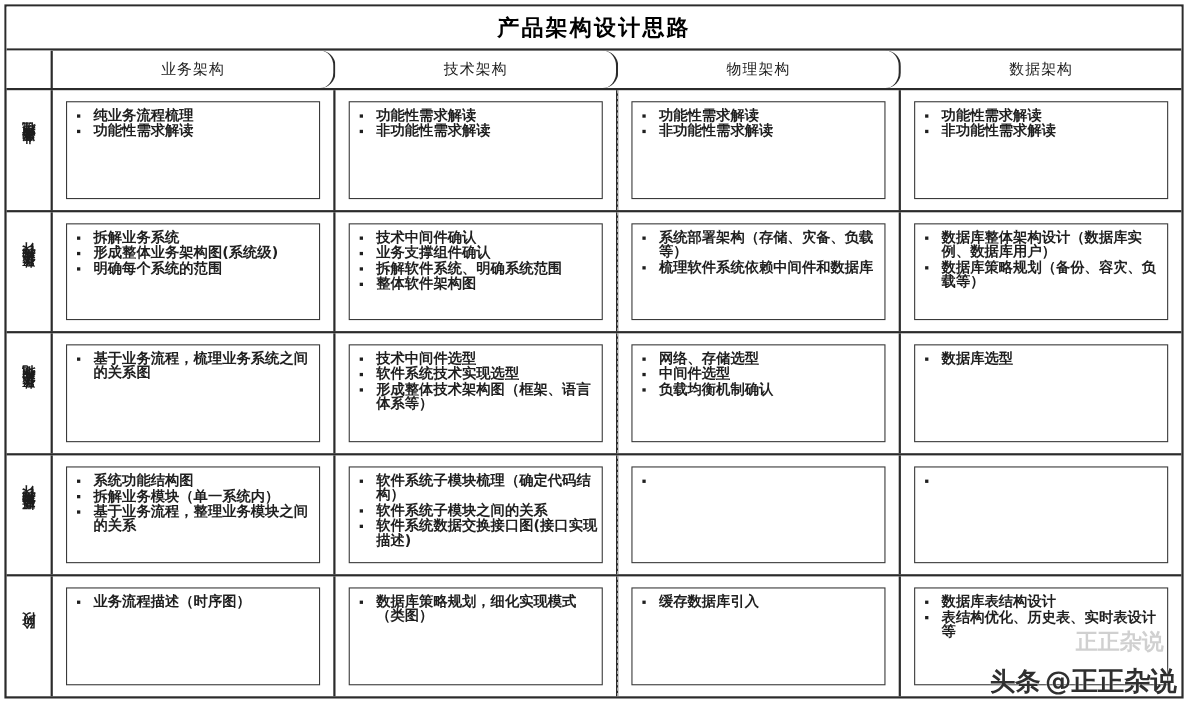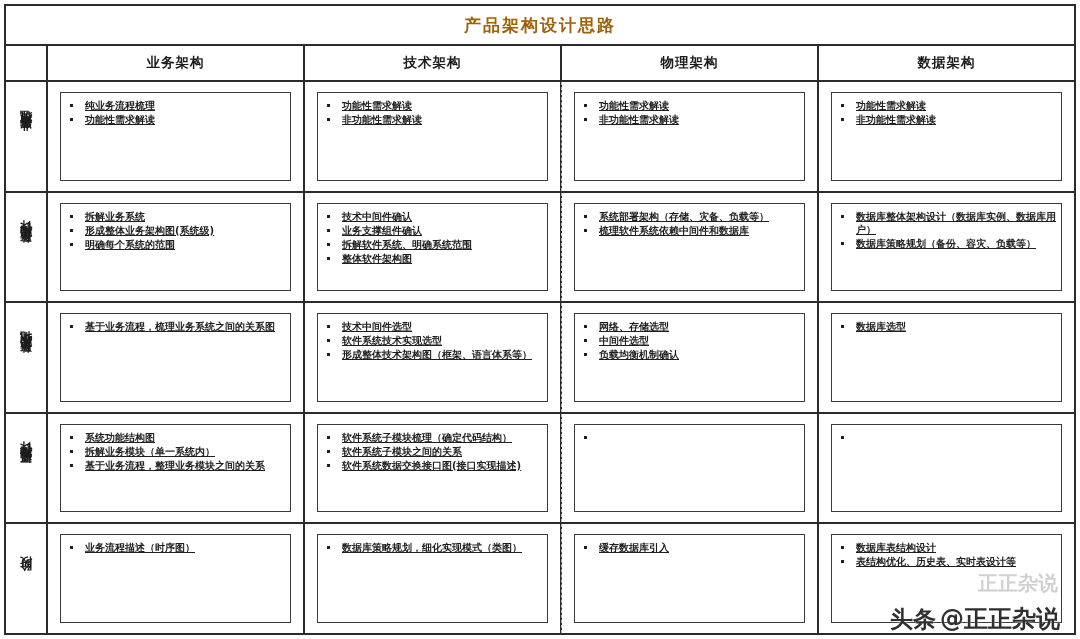--- a/index.html
+++ b/index.html
@@ -41,24 +41,24 @@
   .title-bar {
     height: 38px;
     flex: 0 0 38px;
     border-bottom: 2px solid #2b2b2b;
     display: flex;
     align-items: center;
     justify-content: center;
     background: #ffffff;
   }
   .title-text {
-    font-size: 17px;
+    font-size: 20px;
     font-weight: 700;
     letter-spacing: 2px;
-    color: #a16207;
+    color: #000000;
   }
 
   
   .header-row {
     height: 34px;
     flex: 0 0 34px;
     display: flex;
     border-bottom: 2px solid #2b2b2b;
   }
   .corner-cell {
@@ -66,23 +66,24 @@
     border-right: 2px solid #2b2b2b;
     background: #ffffff;
   }
   .col-head {
     flex: 1 1 0;
     display: flex;
     align-items: center;
     justify-content: center;
     border-right: 2px solid #2b2b2b;
     font-size: 13.5px;
-    font-weight: 700;
+    font-weight: 400;
     letter-spacing: 1px;
     color: #1c1c1c;
+    border-radius: 14px;
   }
   .col-head:last-child { border-right: none; }
 
   
   .body-rows {
     flex: 1 1 auto;
     display: flex;
     flex-direction: column;
   }
   .row {
@@ -139,43 +140,42 @@
   }
 
   ul.bullets {
     list-style: none;
     margin: 0;
     padding: 0;
   }
   ul.bullets li {
     position: relative;
     padding-left: 20px;
-    font-size: 10px;
+    font-size: 13px;
     line-height: 13px;
     font-weight: 700;
     color: #1f1f1f;
     margin-bottom: 1px;
     word-break: break-all;
-    text-decoration: underline;
   }
   ul.bullets li::before {
     content: "";
     position: absolute;
     left: 5px;
     top: 5px;
     width: 3px;
     height: 3px;
     background: #1f1f1f;
   }
   ul.bullets li.empty { min-height: 11px; }
 
   
   .watermark {
     position: absolute;
-    right: 20px;
+    right: 10px;
     bottom: 4px;
     display: flex;
     align-items: center;
     gap: 4px;
     pointer-events: none;
     z-index: 5;
     text-align: right;
   }
   .wm-brand {
     font-size: 23px;

